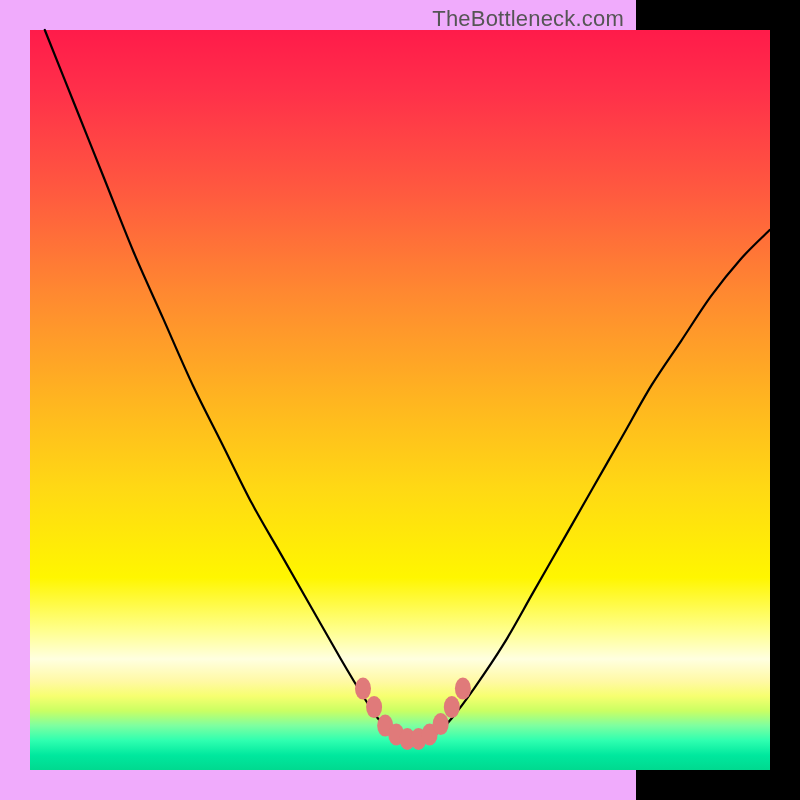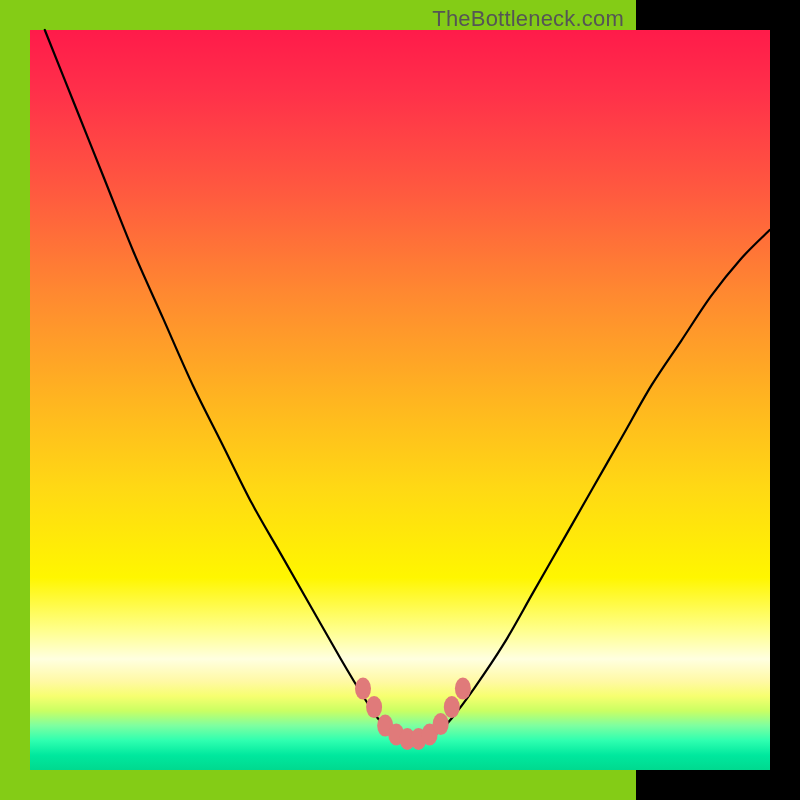--- a/index.html
+++ b/index.html
@@ -10,21 +10,21 @@
     background: #000;
     overflow: hidden;
     font-family: Arial, Helvetica, sans-serif;
   }
   .frame {
     position: absolute;
     left: 0;
     top: 0;
     width: 636px;
     height: 800px;
-    background: #84cc16;
+    background: #f0abfc;
   }
   .plot {
     position: absolute;
     left: 30px;
     top: 30px;
     width: 740px;
     height: 740px;
     
     background: linear-gradient(
       to bottom,

